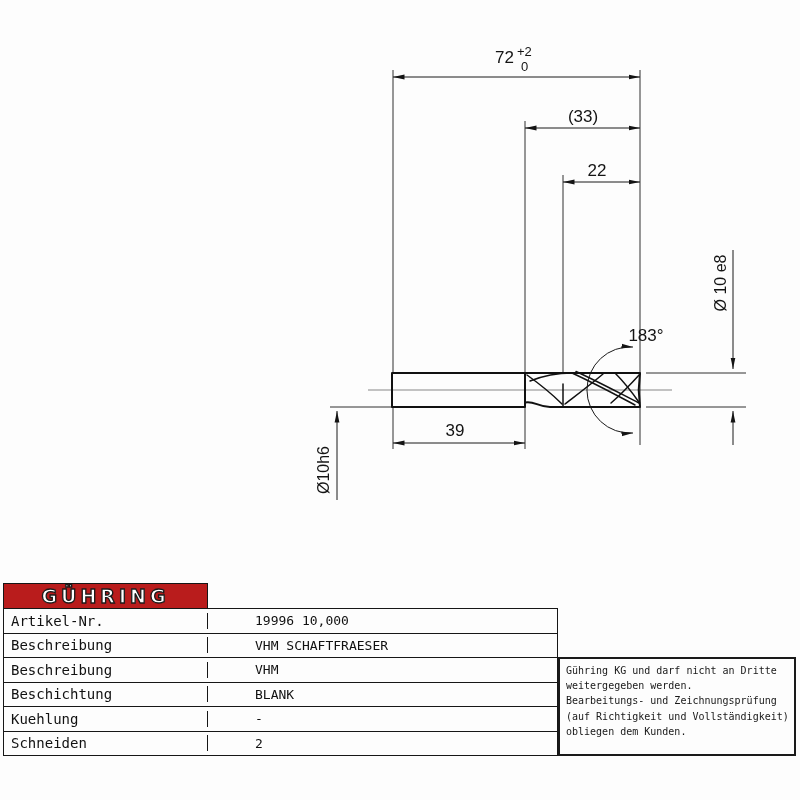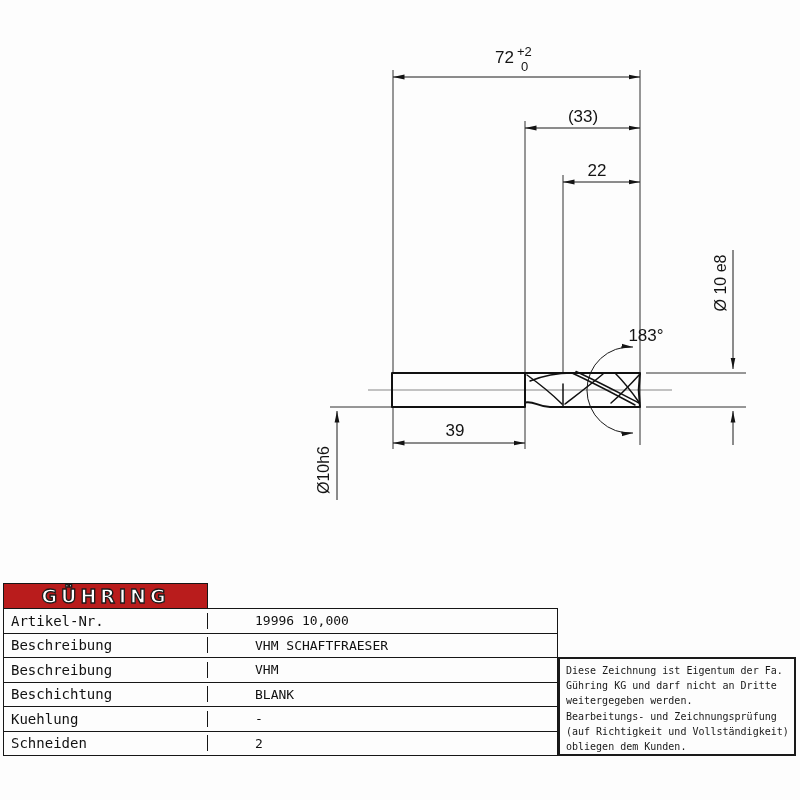--- a/index.html
+++ b/index.html
@@ -161,21 +161,20 @@
       <div class="spec-label">Kuehlung</div>
       <div class="spec-value">-</div>
     </div>
     <div class="spec-row">
       <div class="spec-label">Schneiden</div>
       <div class="spec-value">2</div>
     </div>
   </div>
 
   <div class="disclaimer">
-    <div>Diese Zeichnung ist Eigentum der Fa.</div>
     <div>Gühring KG und darf nicht an Dritte</div>
     <div>weitergegeben werden.</div>
     <div>Bearbeitungs- und Zeichnungsprüfung</div>
     <div>(auf Richtigkeit und Vollständigkeit)</div>
     <div>obliegen dem Kunden.</div>
   </div>
 
 </div>
 
 </body></html>

